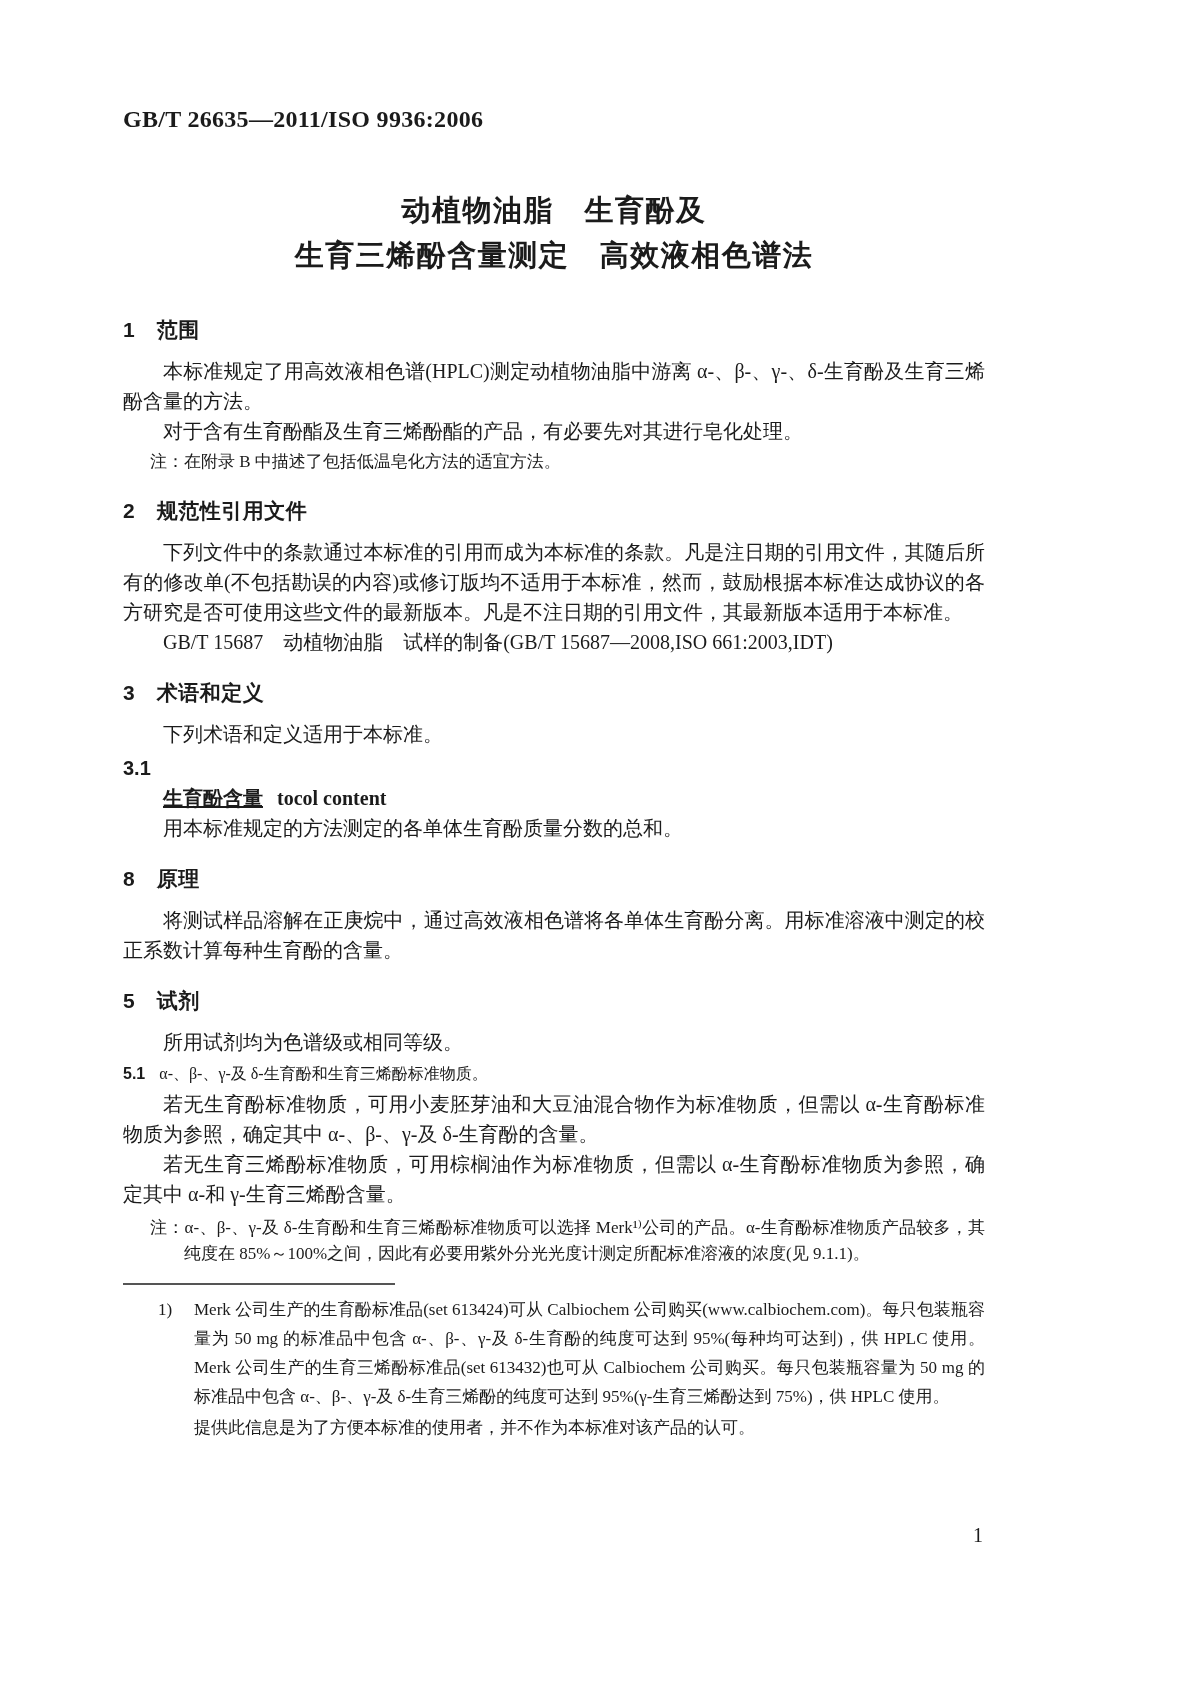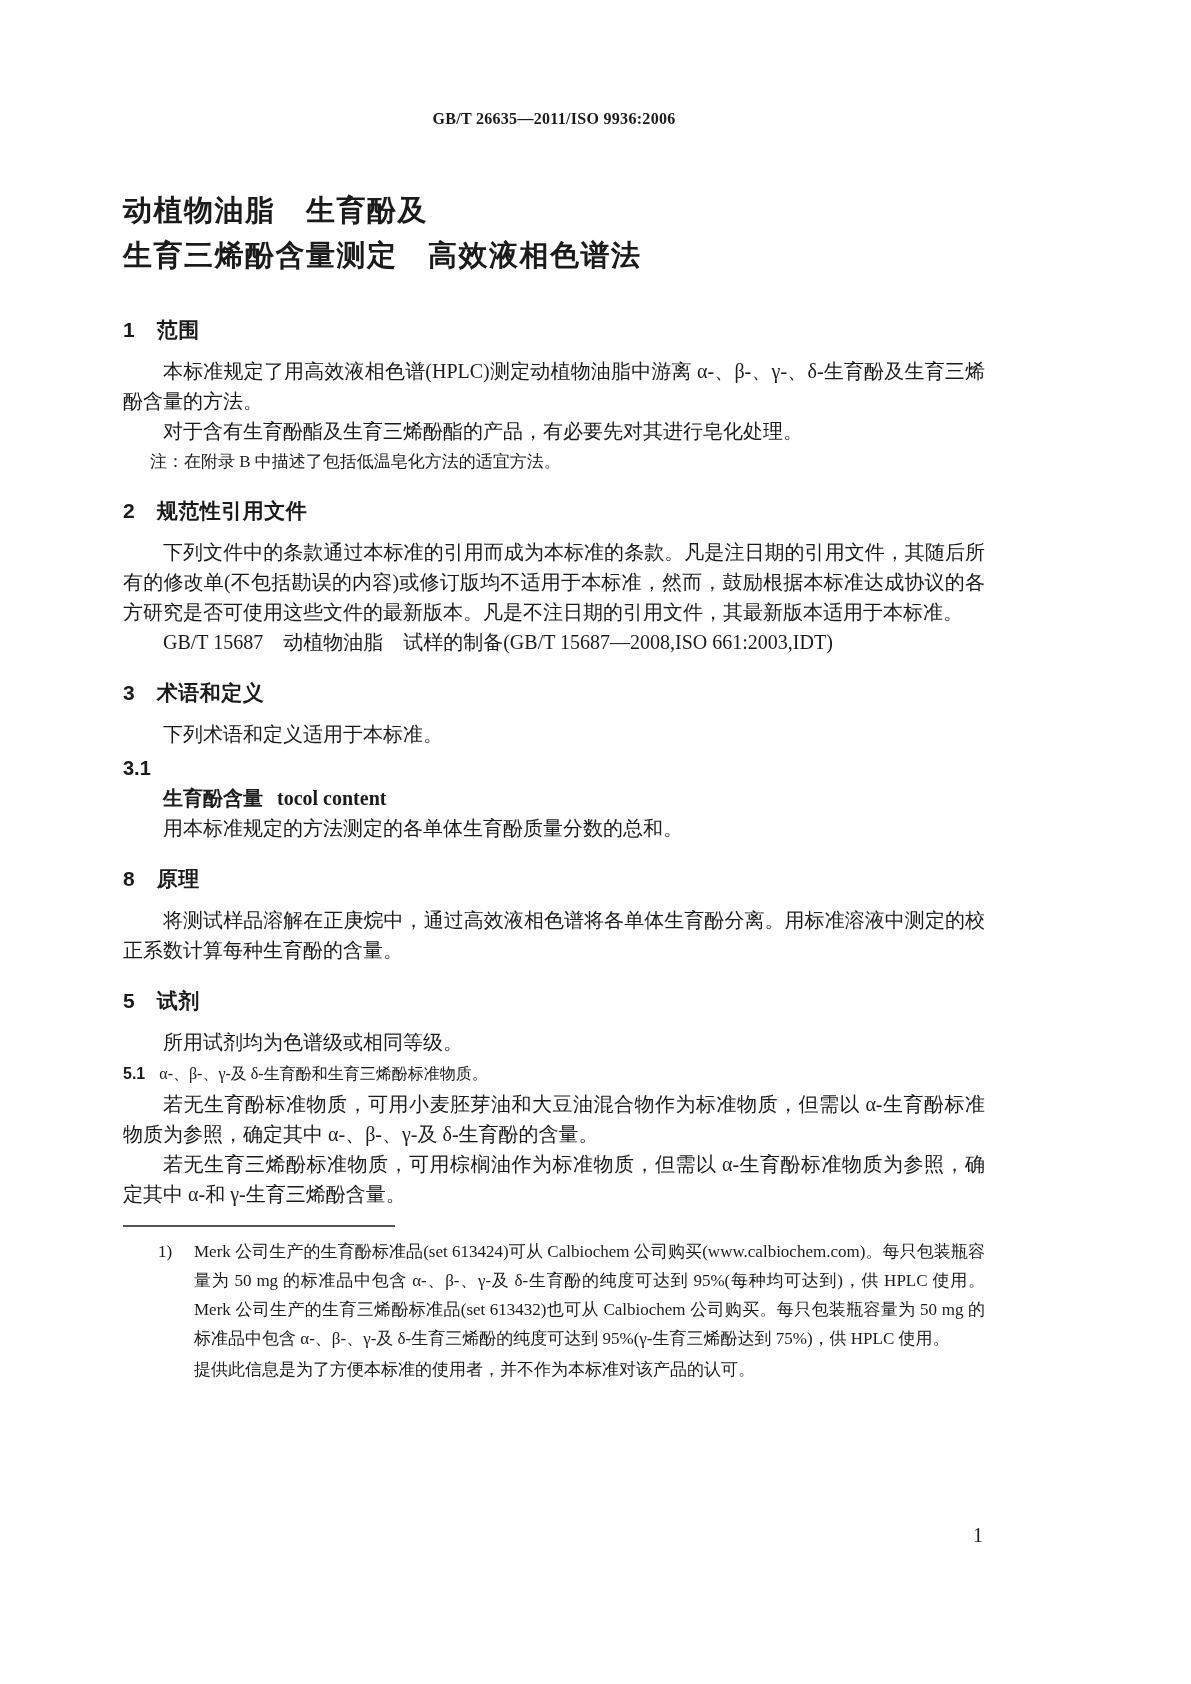--- a/index.html
+++ b/index.html
@@ -8,29 +8,29 @@
     width: 1191px;
     height: 1684px;
     background: #ffffff;
     position: relative;
     overflow: hidden;
     padding: 106px 206px 0 123px;
     color: #1b1b1b;
     font-family: "Liberation Serif", "DejaVu Serif", serif;
   }
   .doc-header {
-    text-align: center;
-    font-size: 16px;
+    text-align: left;
+    font-size: 24px;
     font-weight: bold;
     letter-spacing: 0.3px;
     line-height: 26px;
   }
   .doc-title {
     margin-top: 56px;
-    text-align: left;
+    text-align: center;
     font-family: "Liberation Sans", "DejaVu Sans", sans-serif;
     font-weight: bold;
     font-size: 29px;
     line-height: 45px;
     letter-spacing: 1.5px;
   }
   .heading {
     font-family: "Liberation Sans", "DejaVu Sans", sans-serif;
     font-size: 21px;
     font-weight: bold;
@@ -62,21 +62,21 @@
     font-size: 20px;
     line-height: 30px;
     margin-top: 4px;
   }
   .term {
     font-size: 20px;
     line-height: 30px;
     text-indent: 2em;
     font-weight: bold;
   }
-  .term-cn { font-family: "Liberation Sans", "DejaVu Sans", sans-serif; }
+  .term-cn { font-family: "Liberation Sans", "DejaVu Sans", sans-serif; text-decoration: underline; }
   .term-en { margin-left: 14px; font-family: "Liberation Serif", "DejaVu Serif", serif; }
   .sub-line {
     font-size: 16px;
     line-height: 30px;
     margin-top: 2px;
     text-align: justify;
   }
   .sub-number-inline {
     font-family: "Liberation Sans", "DejaVu Sans", sans-serif;
     font-weight: bold;
@@ -143,20 +143,21 @@
   </section>
 
   <section>
     <h2 class="heading">5　试剂</h2>
     <p class="para">所用试剂均为色谱级或相同等级。</p>
     <p class="sub-line">
       <span class="sub-number-inline">5.1</span><span>α-、β-、γ-及 δ-生育酚和生育三烯酚标准物质。</span>
     </p>
     <p class="para">若无生育酚标准物质，可用小麦胚芽油和大豆油混合物作为标准物质，但需以 α-生育酚标准物质为参照，确定其中 α-、β-、γ-及 δ-生育酚的含量。</p>
     <p class="para">若无生育三烯酚标准物质，可用棕榈油作为标准物质，但需以 α-生育酚标准物质为参照，确定其中 α-和 γ-生育三烯酚含量。</p>
+    <p class="note hanging">注：α-、β-、γ-及 δ-生育酚和生育三烯酚标准物质可以选择 Merk¹⁾公司的产品。α-生育酚标准物质产品较多，其纯度在 85%～100%之间，因此有必要用紫外分光光度计测定所配标准溶液的浓度(见 9.1.1)。</p>
   </section>
 
   <div class="footnote-area">
     <div class="footnote-rule"></div>
     <div class="footnote">
       <div class="fn-item">
         <span class="fn-marker">1)</span>
         <span class="fn-text">Merk 公司生产的生育酚标准品(set 613424)可从 Calbiochem 公司购买(www.calbiochem.com)。每只包装瓶容量为 50 mg 的标准品中包含 α-、β-、γ-及 δ-生育酚的纯度可达到 95%(每种均可达到)，供 HPLC 使用。Merk 公司生产的生育三烯酚标准品(set 613432)也可从 Calbiochem 公司购买。每只包装瓶容量为 50 mg 的标准品中包含 α-、β-、γ-及 δ-生育三烯酚的纯度可达到 95%(γ-生育三烯酚达到 75%)，供 HPLC 使用。</span>
       </div>
       <p class="fn-line2">提供此信息是为了方便本标准的使用者，并不作为本标准对该产品的认可。</p>

